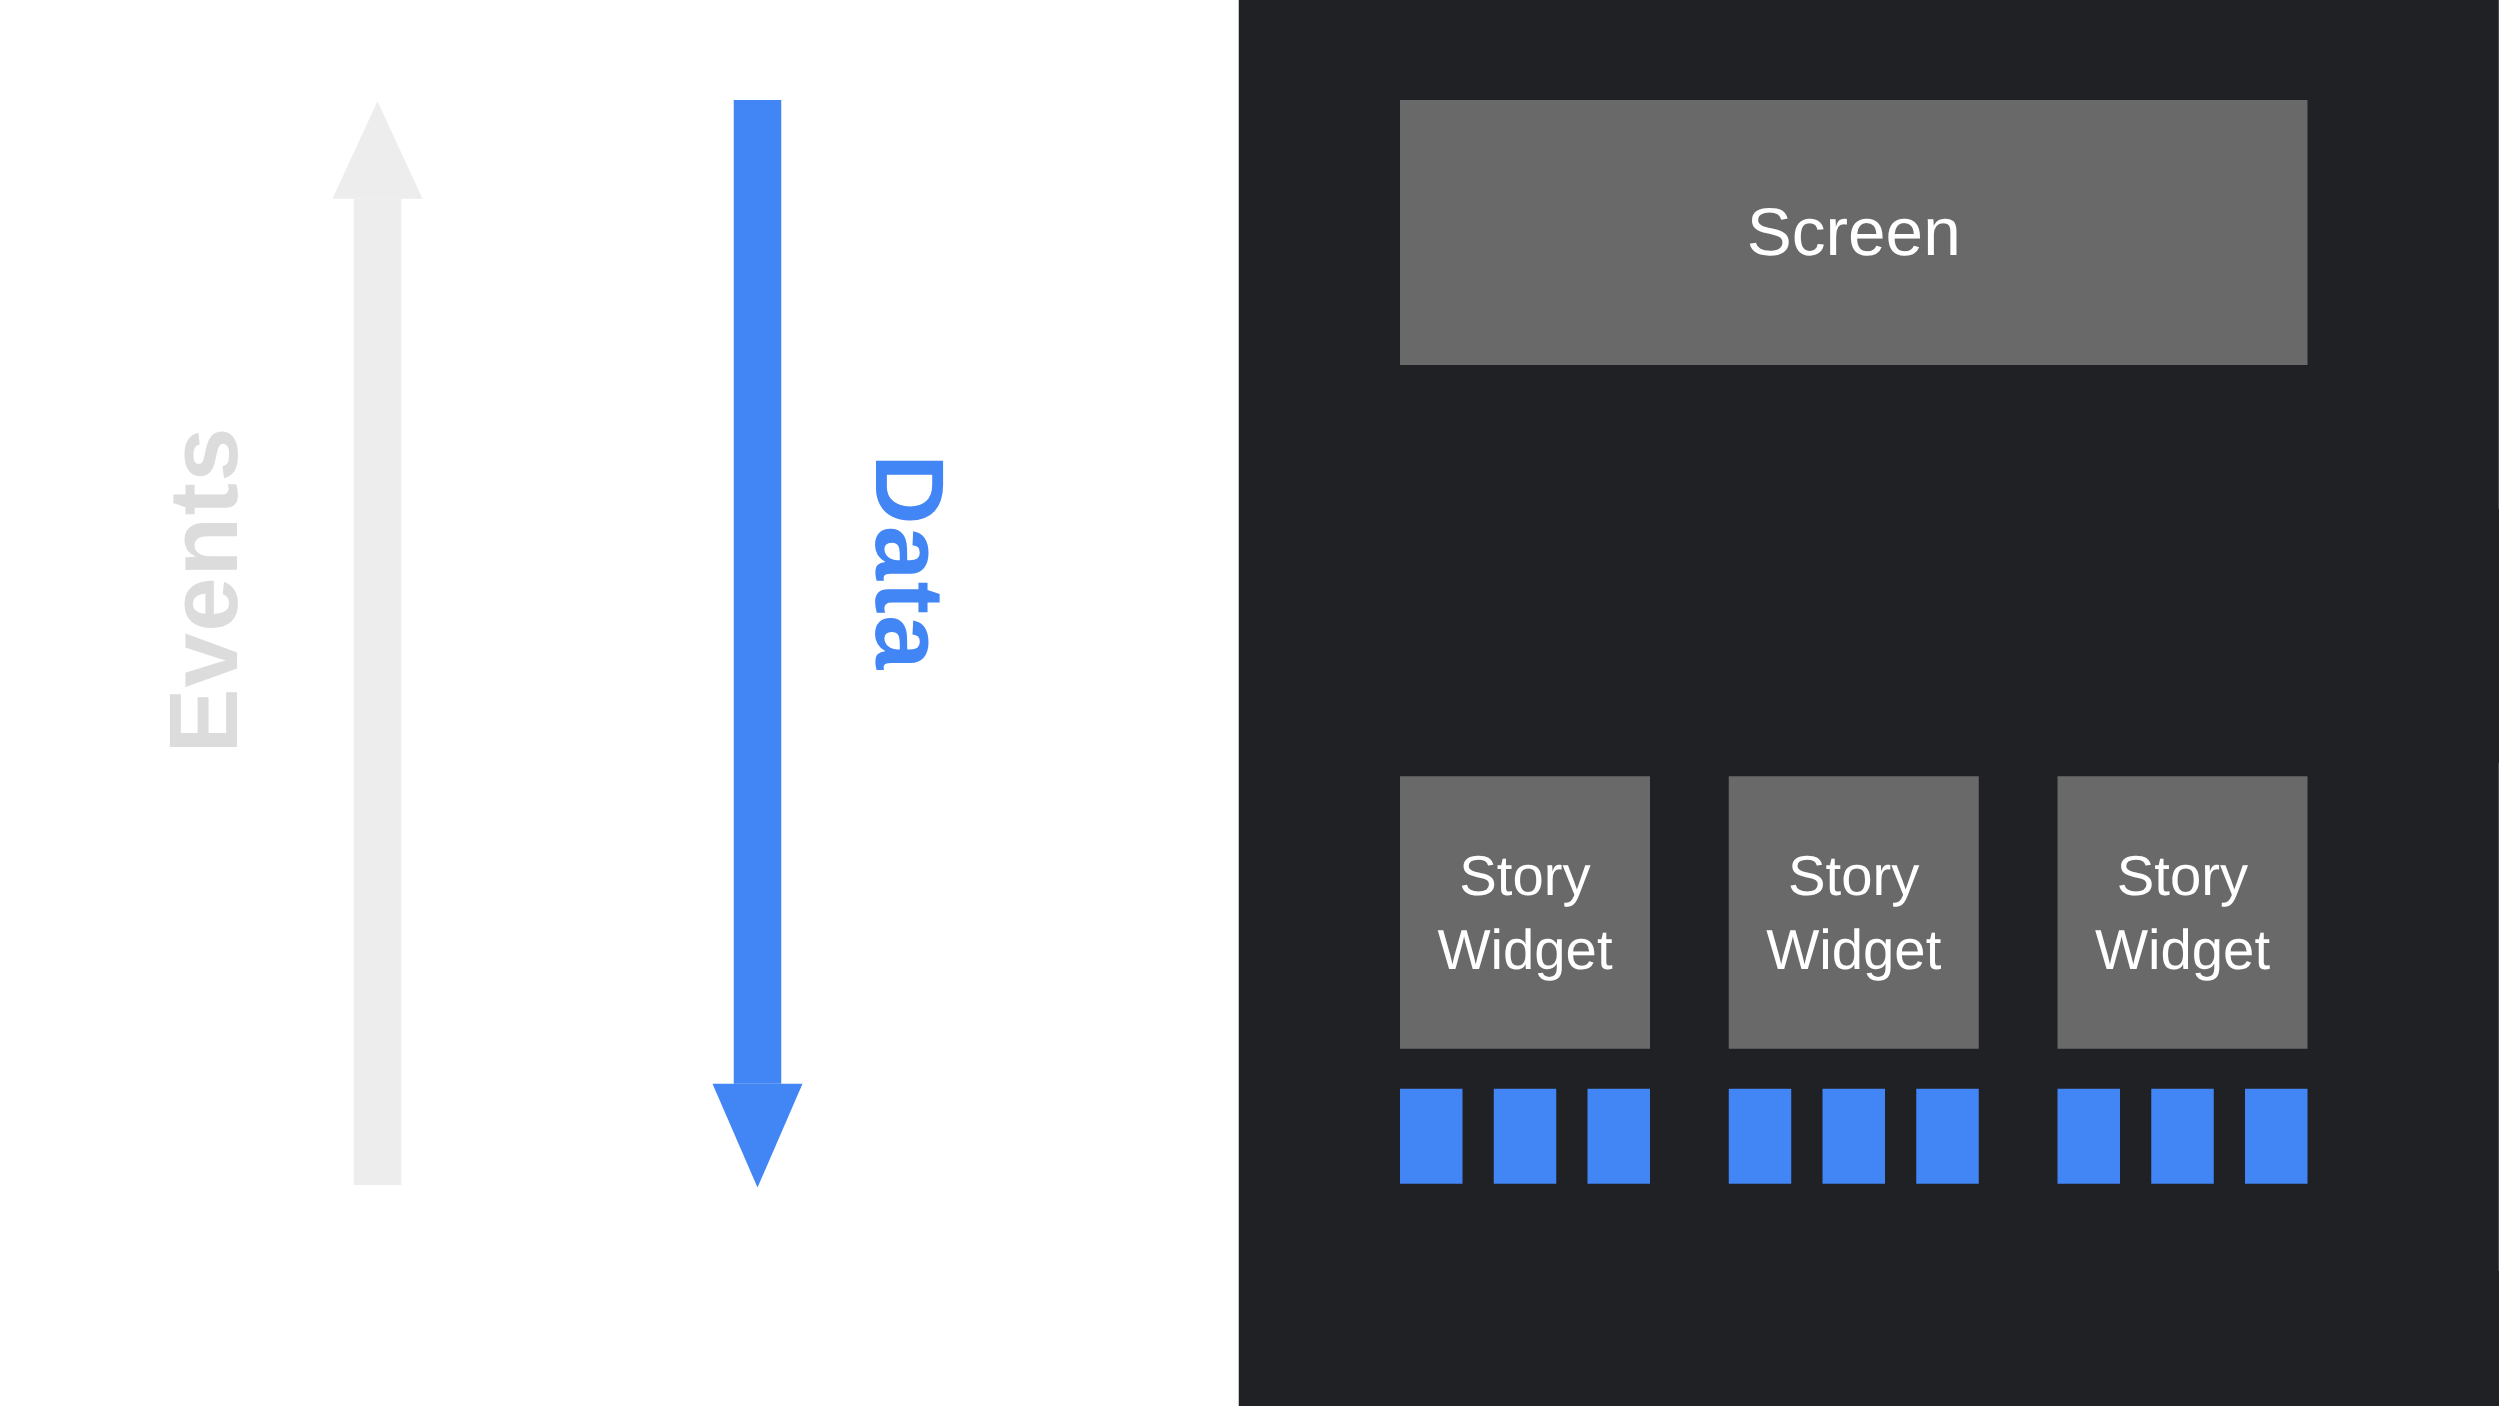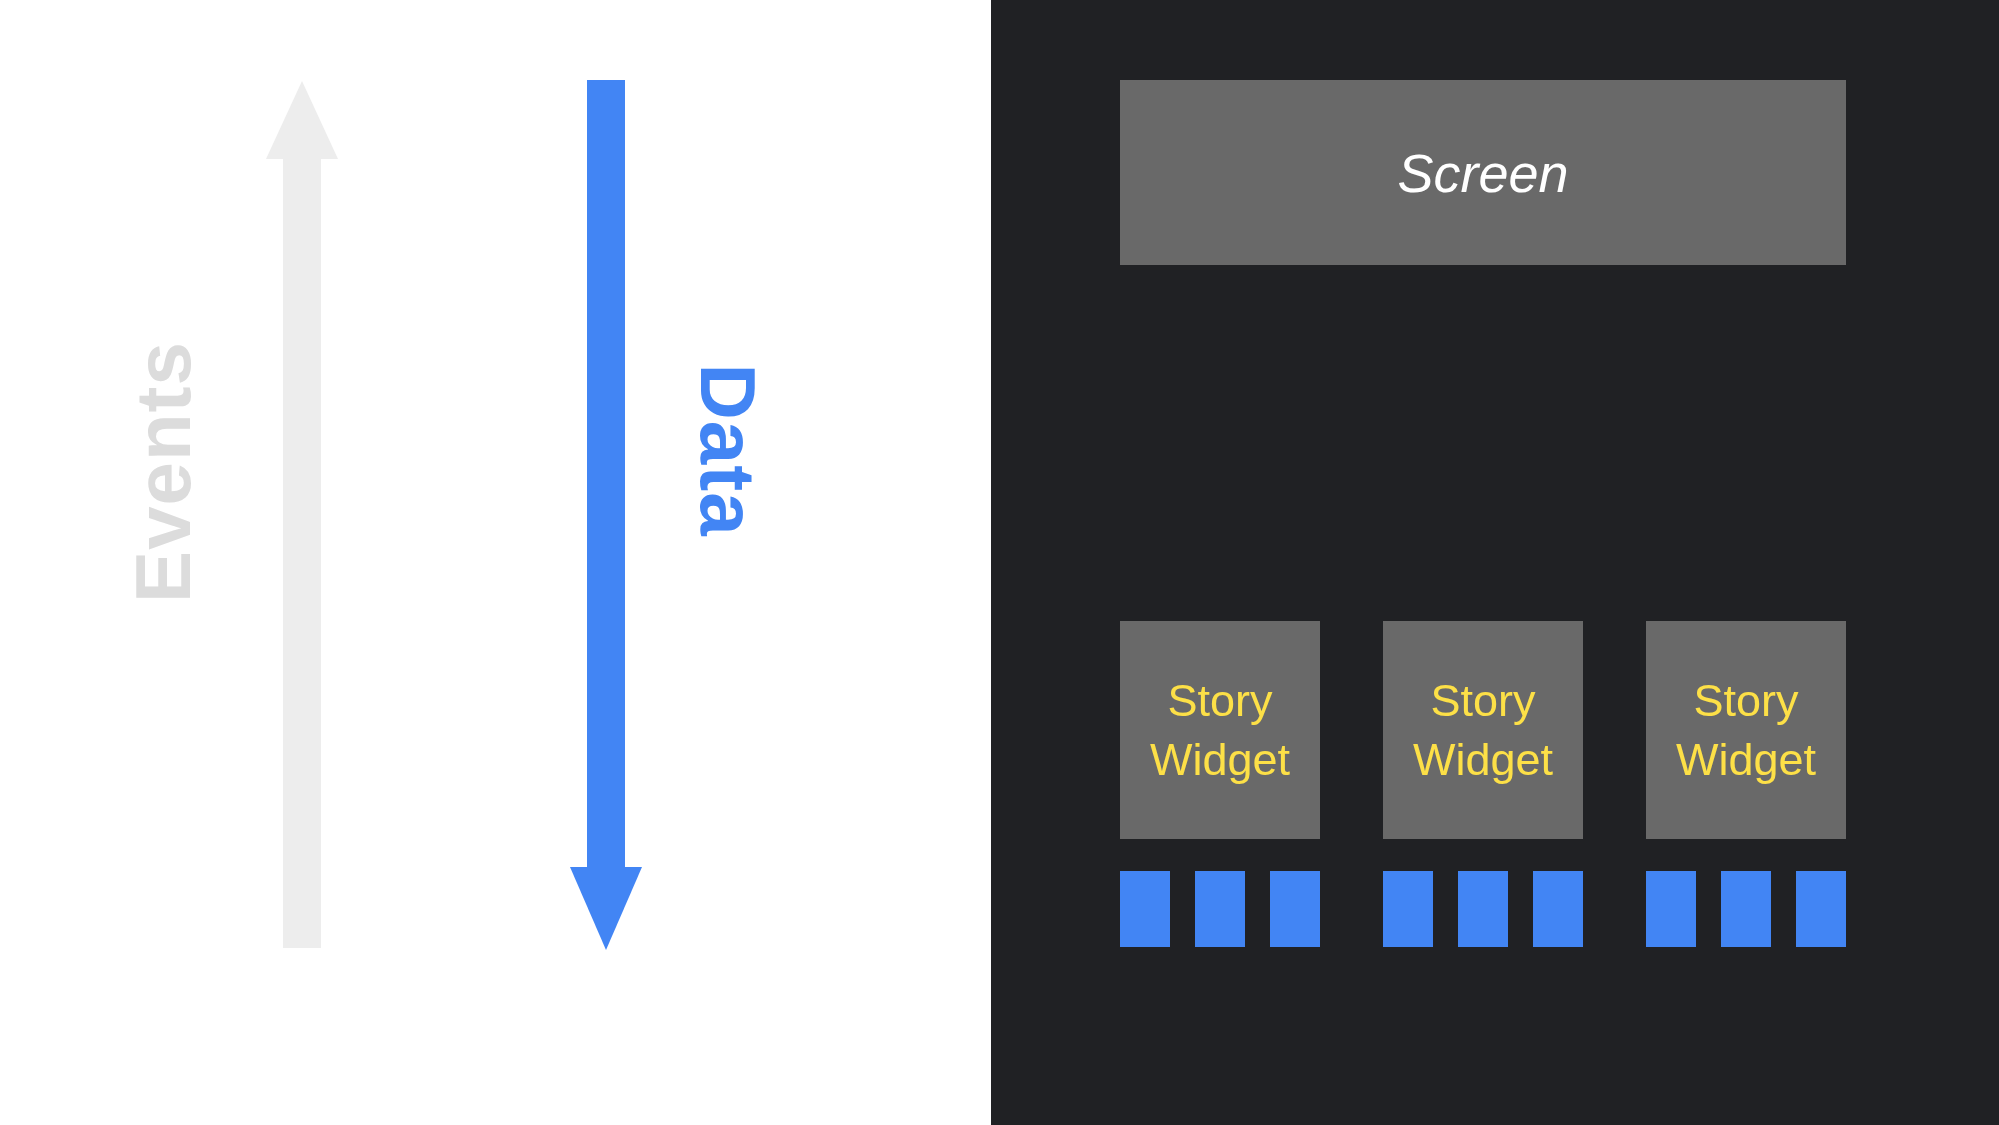--- a/index.html
+++ b/index.html
@@ -90,42 +90,41 @@
     position: absolute;
     background: var(--box_gray);
     color: #FFFFFF;
     display: flex;
     align-items: center;
     justify-content: center;
     text-align: center;
   }
   .screen-box {
     left: 129px; top: 80px;
-    width: 726px; height: 185px;
+    width: 726px; height: 212px;
     font-size: 54px;
-    font-style: italic;
   }
   .newsfeed-box {
     left: 129px; top: 342px;
     width: 726px; height: 212px;
     font-size: 54px;
   }
 
   .story-row {
     position: absolute;
     left: 129px; top: 621px;
     width: 726px; height: 218px;
     display: flex;
     justify-content: space-between;
   }
   .story-box {
     position: relative;
     width: 200px; height: 218px;
     background: var(--box_gray);
-    color: #fde047;
+    color: #ffffff;
     font-size: 45px;
     line-height: 1.32;
     display: flex;
     align-items: center;
     justify-content: center;
     text-align: center;
   }
 
   .blocks-row {
     position: absolute;

